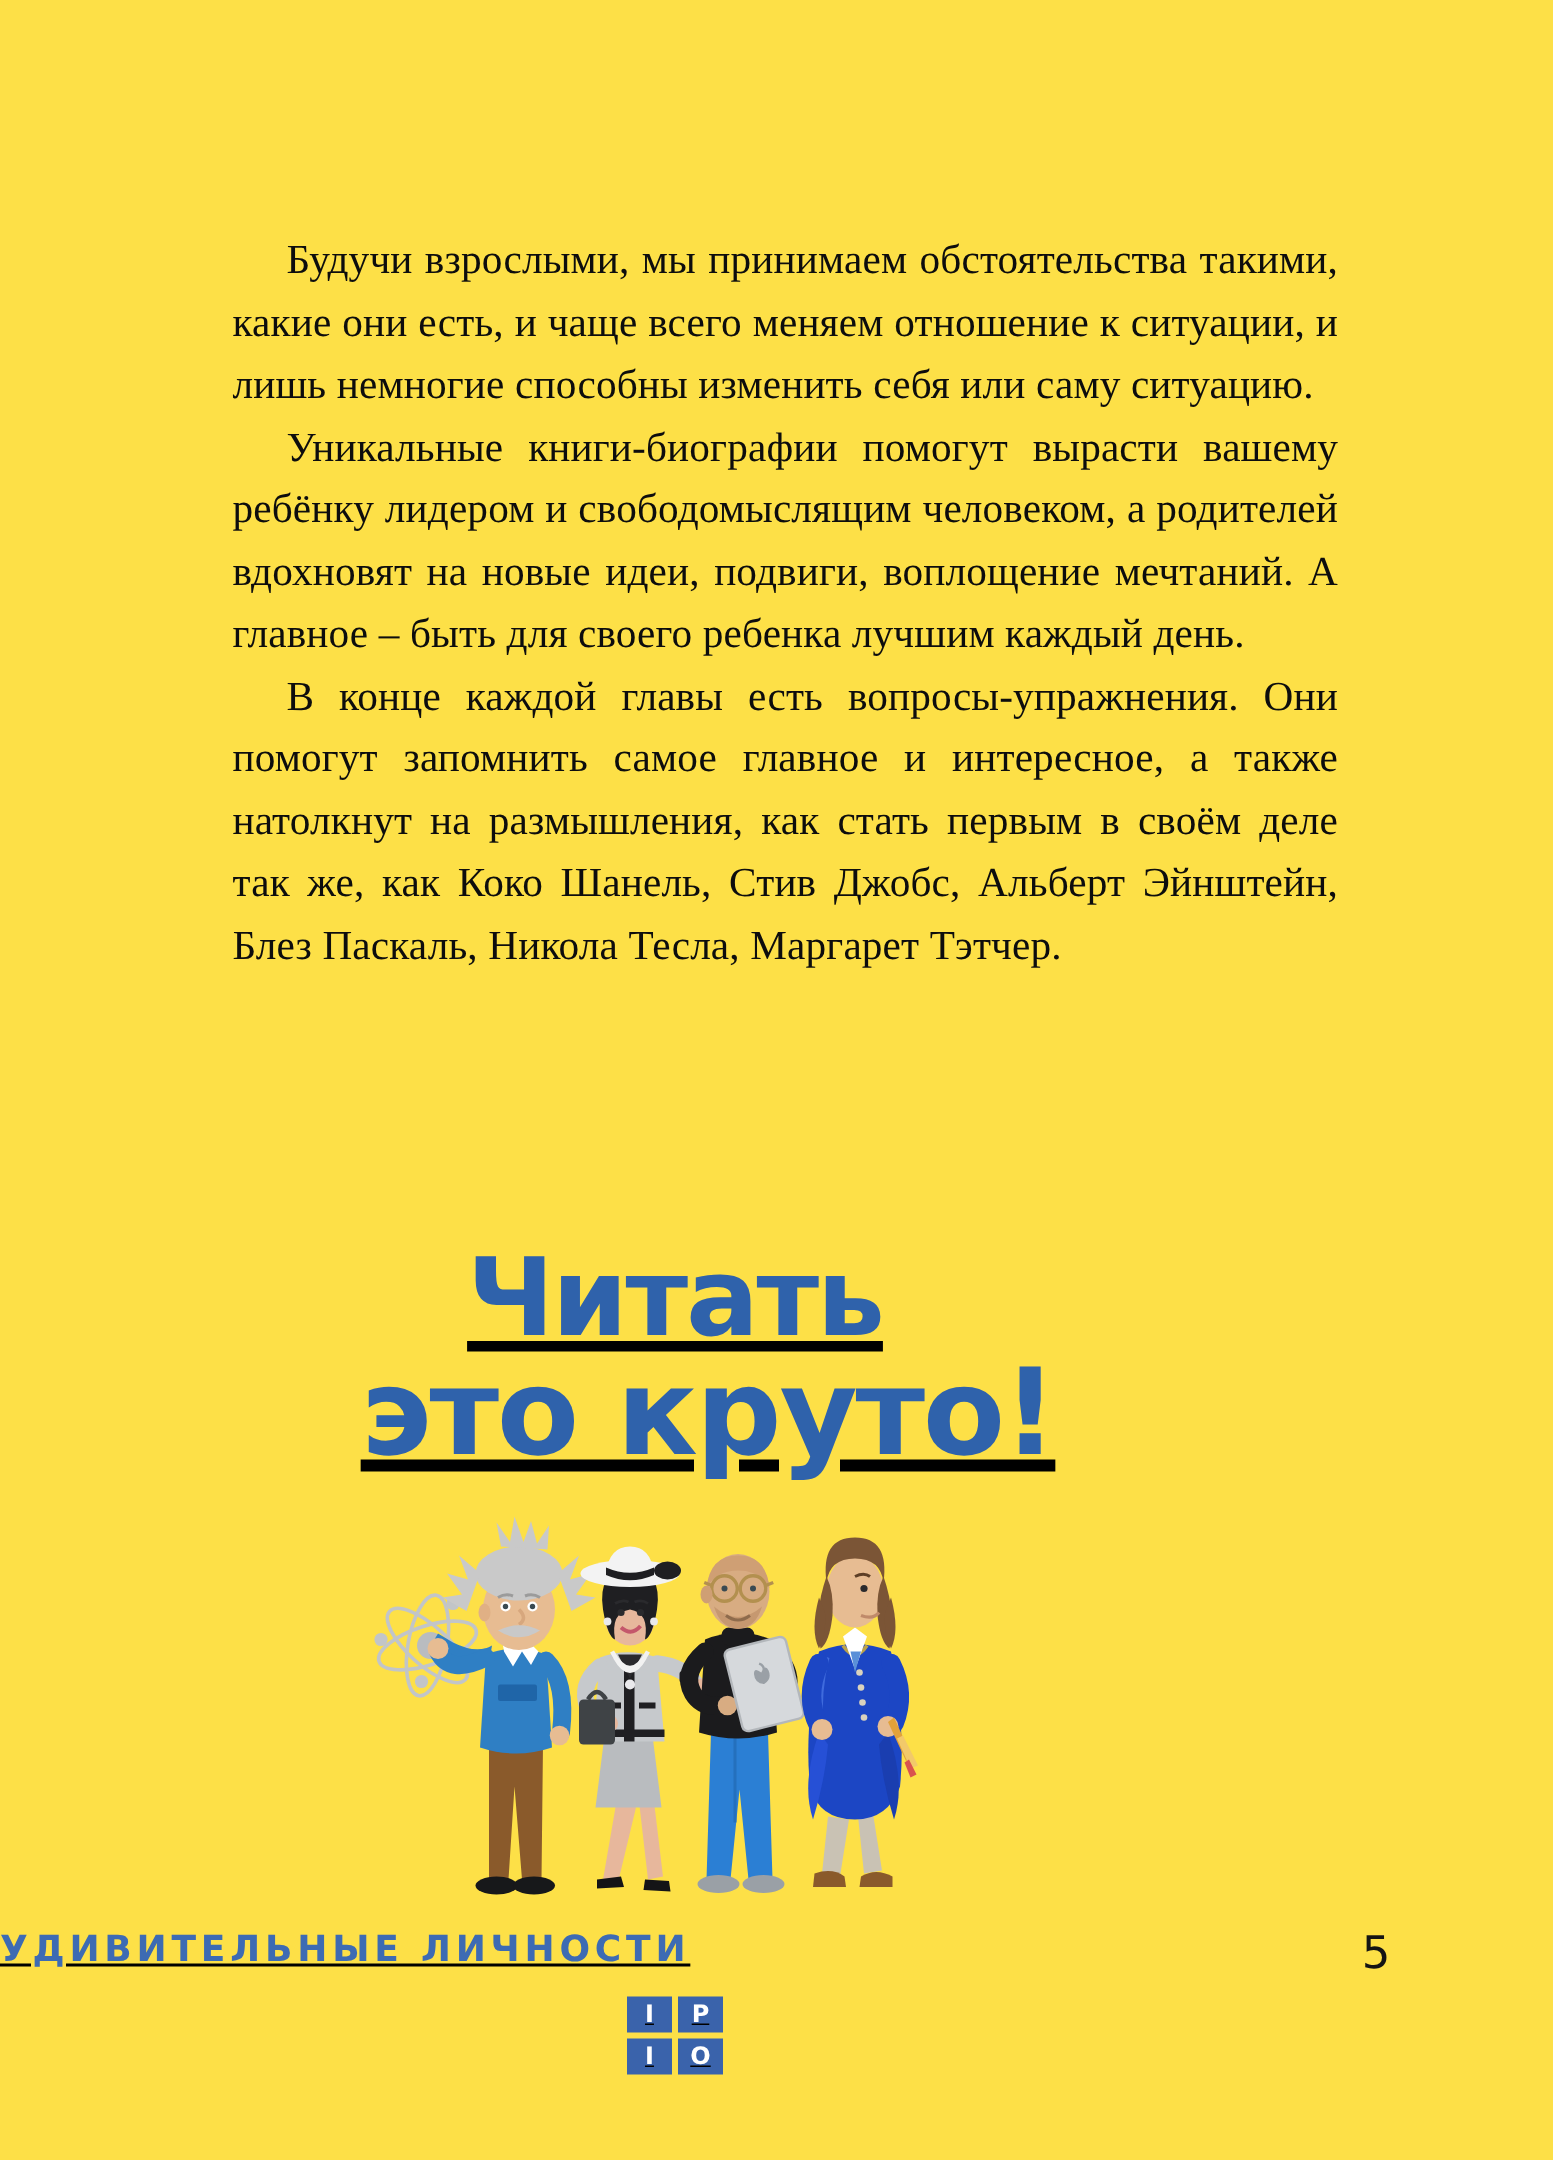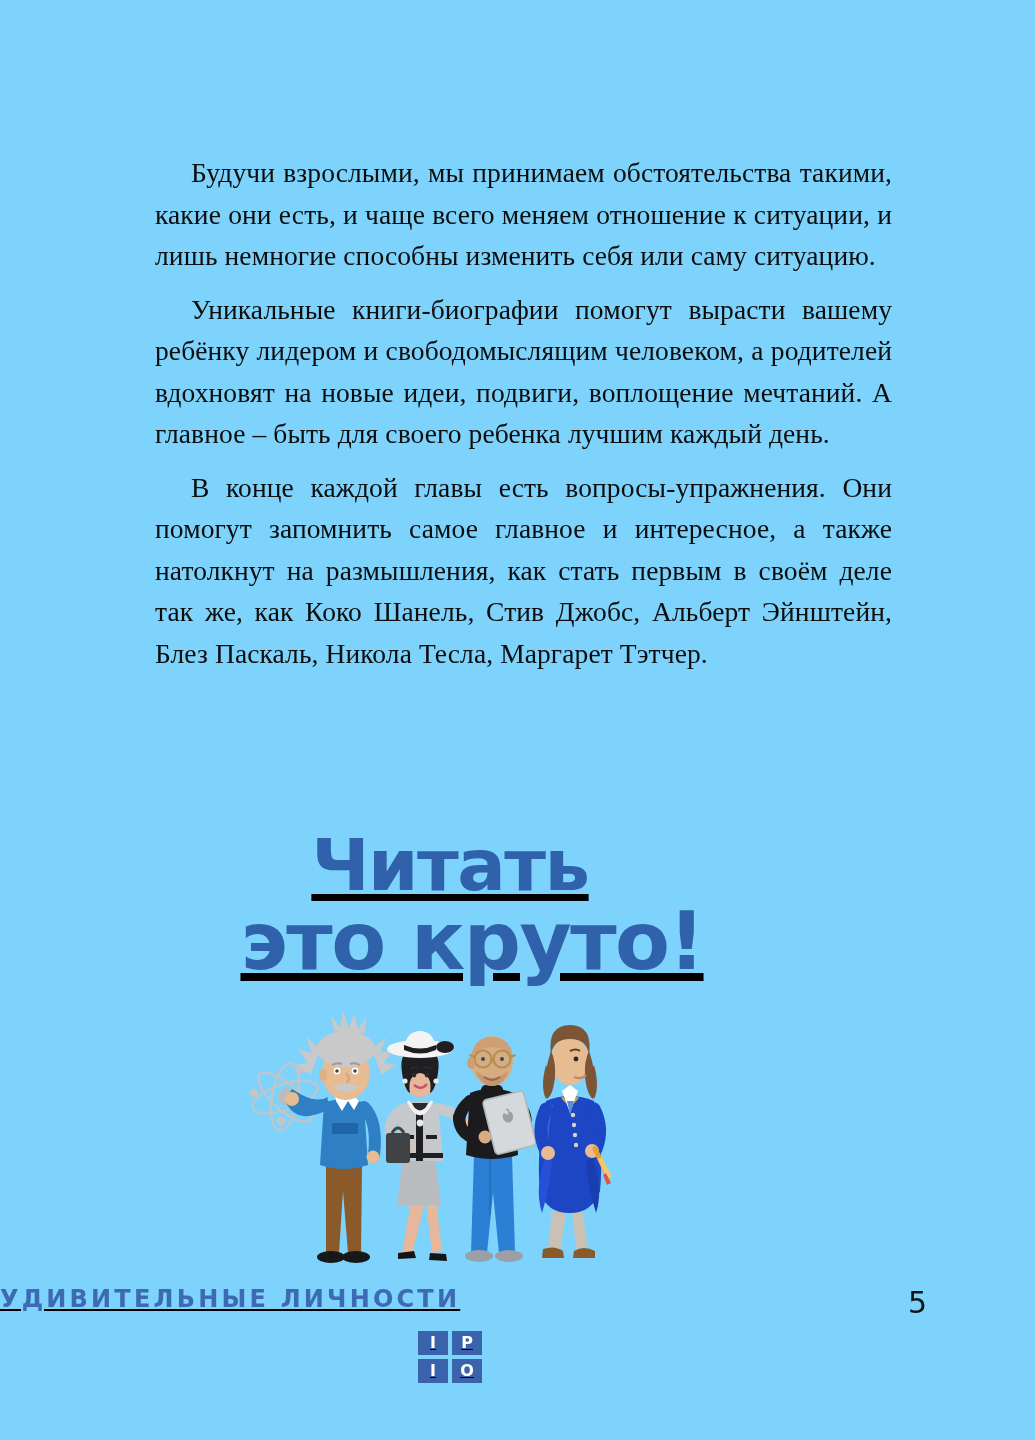--- a/index.html
+++ b/index.html
@@ -5,21 +5,21 @@
 <style>
   html, body {
     margin: 0;
     padding: 0;
     background: #ffffff;
   }
   .page {
     position: relative;
     width: 1035px;
     height: 1440px;
-    background: #7dd3fc;
+    background: #fde047;
     overflow: hidden;
     font-family: "Liberation Serif", "DejaVu Serif", serif;
   }
 
   
   .text-column {
     position: absolute;
     left: 155px;
     top: 152px;
     width: 737px;
@@ -29,21 +29,21 @@
     text-align: justify;
     text-justify: inter-word;
     text-indent: 36px;
     font-size: 27.5px;
     line-height: 41.5px;
     color: #0d0d0d;
     font-family: "Liberation Serif", "DejaVu Serif", serif;
     hyphens: manual;
     letter-spacing: 0.1px;
   }
-  .para + .para { margin-top: 12px; }
+  .para + .para { margin-top: 0px; }
 
   
   .promo {
     position: absolute;
     left: 0;
     top: 830px;
     width: 900px;
     text-decoration: underline;
   }
   .headline {

